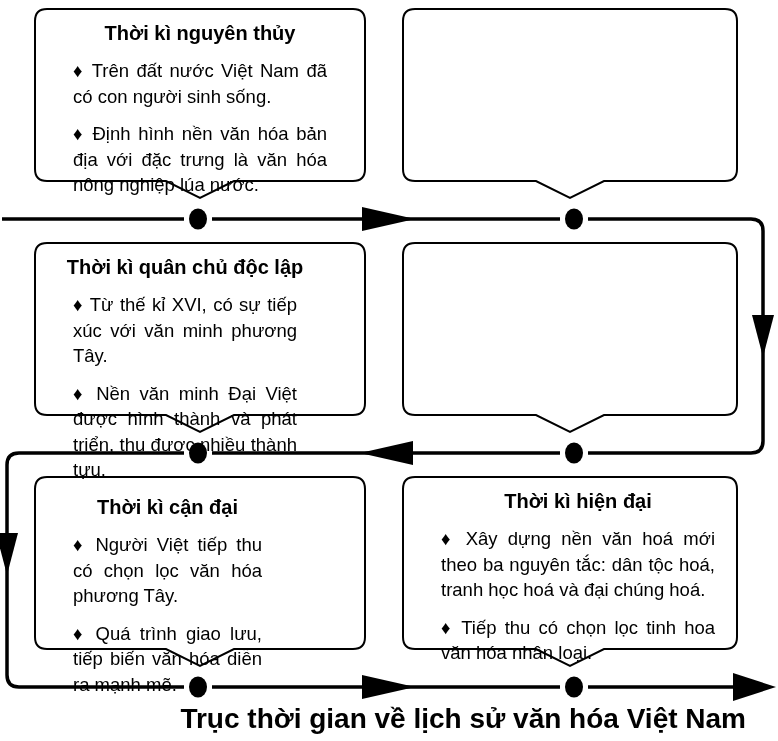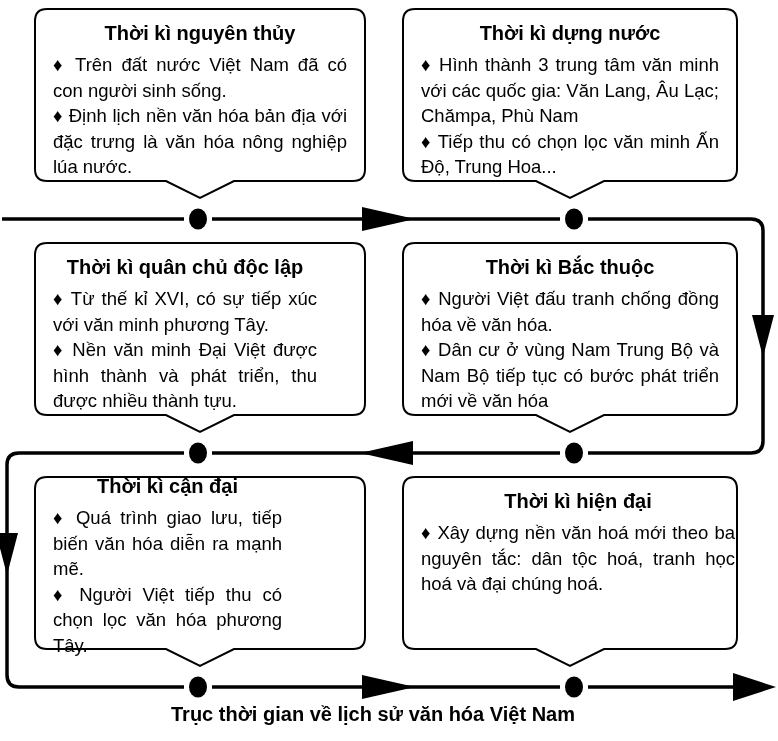--- a/index.html
+++ b/index.html
@@ -1,32 +1,32 @@
 <!DOCTYPE html>
 <html><head>
 <meta charset="utf-8">
 <style>
   html,body { margin:0; padding:0; background:#ffffff; }
   .canvas {
     position:relative; width:778px; height:741px; background:#ffffff;
     font-family:"Liberation Sans", sans-serif; color:#000; overflow:hidden;
   }
   svg.layer { position:absolute; left:0; top:0; }
-  .box-text { position:absolute; box-sizing:border-box; padding:0 18px; }
+  .box-text { position:absolute; box-sizing:border-box; padding:0 26px; }
   .box-title {
     font-weight:bold; font-size:20px; line-height:26px;
     text-align:center; padding-top:11px; margin:0 0 6px 0;
   }
   .box-item {
-    margin:0; font-size:18.5px; line-height:25.5px;
+    margin:12px; font-size:18.5px; line-height:25.5px;
     text-align:justify; text-align-last:left;
   }
   .caption {
     position:absolute; top:703px; left:0; width:746px;
-    text-align:center; font-weight:bold; font-size:20px;
+    text-align:right; font-weight:bold; font-size:28px;
   }
 </style>
 </head>
 <body>
 
 <div class="canvas">
 
   <svg class="layer" width="778" height="741" viewBox="0 0 778 741">
 
     <path d="M 2 219 H 751 Q 763 219 763 231 V 441 Q 763 453 751 453 H 19 Q 7 453 7 465 V 675 Q 7 687 19 687 H 748" fill="none" stroke="#000" stroke-width="3.5"></path>
@@ -67,46 +67,37 @@
     <path d="M 415 9 H 725 Q 737 9 737 21 V 169 Q 737 181 725 181 H 604 L 570 198 L 536 181 H 415 Q 403 181 403 169 V 21 Q 403 9 415 9 Z" fill="#fff" stroke="#000" stroke-width="2"></path>
     <path d="M 47 243 H 353 Q 365 243 365 255 V 403 Q 365 415 353 415 H 234 L 200 432 L 166 415 H 47 Q 35 415 35 403 V 255 Q 35 243 47 243 Z" fill="#fff" stroke="#000" stroke-width="2"></path>
     <path d="M 415 243 H 725 Q 737 243 737 255 V 403 Q 737 415 725 415 H 604 L 570 432 L 536 415 H 415 Q 403 415 403 403 V 255 Q 403 243 415 243 Z" fill="#fff" stroke="#000" stroke-width="2"></path>
     <path d="M 47 477 H 353 Q 365 477 365 489 V 637 Q 365 649 353 649 H 234 L 200 666 L 166 649 H 47 Q 35 649 35 637 V 489 Q 35 477 47 477 Z" fill="#fff" stroke="#000" stroke-width="2"></path>
     <path d="M 415 477 H 725 Q 737 477 737 489 V 637 Q 737 649 725 649 H 604 L 570 666 L 536 649 H 415 Q 403 649 403 637 V 489 Q 403 477 415 477 Z" fill="#fff" stroke="#000" stroke-width="2"></path>
   </svg>
 
   <div class="box-text" style="left:35px; top:9px; width:330px; height:172px;">
     <div class="box-title">Thời kì nguyên thủy</div>
     <p class="box-item">♦ Trên đất nước Việt Nam đã có con người sinh sống.</p>
-    <p class="box-item">♦ Định lịch nền văn hóa bản địa với đặc trưng là văn hóa nông nghiệp lúa nước.</p>
+    <p class="box-item">♦ Định hình nền văn hóa bản địa với đặc trưng là văn hóa nông nghiệp lúa nước.</p>
   </div>
 
-  <div class="box-text" style="left:403px; top:9px; width:334px; height:172px;">
-    <div class="box-title">Thời kì dựng nước</div>
-    <p class="box-item">♦ Hình thành 3 trung tâm văn minh với các quốc gia: Văn Lang, Âu Lạc; Chămpa, Phù Nam</p>
-    <p class="box-item">♦ Tiếp thu có chọn lọc văn minh Ấn Độ, Trung Hoa...</p>
-  </div>
 
   <div class="box-text" style="left:35px; top:243px; width:300px; height:172px;">
     <div class="box-title">Thời kì quân chủ độc lập</div>
     <p class="box-item">♦ Từ thế kỉ XVI, có sự tiếp xúc với văn minh phương Tây.</p>
     <p class="box-item">♦ Nền văn minh Đại Việt được hình thành và phát triển, thu được nhiều thành tựu.</p>
   </div>
 
-  <div class="box-text" style="left:403px; top:243px; width:334px; height:172px;">
-    <div class="box-title">Thời kì Bắc thuộc</div>
-    <p class="box-item">♦ Người Việt đấu tranh chống đồng hóa về văn hóa.</p>
-    <p class="box-item">♦ Dân cư ở vùng Nam Trung Bộ và Nam Bộ tiếp tục có bước phát triển mới về văn hóa</p>
-  </div>
 
-  <div class="box-text" style="left:35px; top:462px; width:265px; height:172px;">
+  <div class="box-text" style="left:35px; top:483px; width:265px; height:172px;">
     <div class="box-title">Thời kì cận đại</div>
+    <p class="box-item">♦ Người Việt tiếp thu có chọn lọc văn hóa phương Tây.</p>
     <p class="box-item">♦ Quá trình giao lưu, tiếp biến văn hóa diễn ra mạnh mẽ.</p>
-    <p class="box-item">♦ Người Việt tiếp thu có chọn lọc văn hóa phương Tây.</p>
   </div>
 
   <div class="box-text" style="left:403px; top:477px; width:350px; height:172px;">
     <div class="box-title">Thời kì hiện đại</div>
     <p class="box-item">♦ Xây dựng nền văn hoá mới theo ba nguyên tắc: dân tộc hoá, tranh học hoá và đại chúng hoá.</p>
+    <p class="box-item">♦ Tiếp thu có chọn lọc tinh hoa văn hóa nhân loại.</p>
   </div>
 
   <div class="caption">Trục thời gian về lịch sử văn hóa Việt Nam</div>
 </div>
 
 </body></html>

